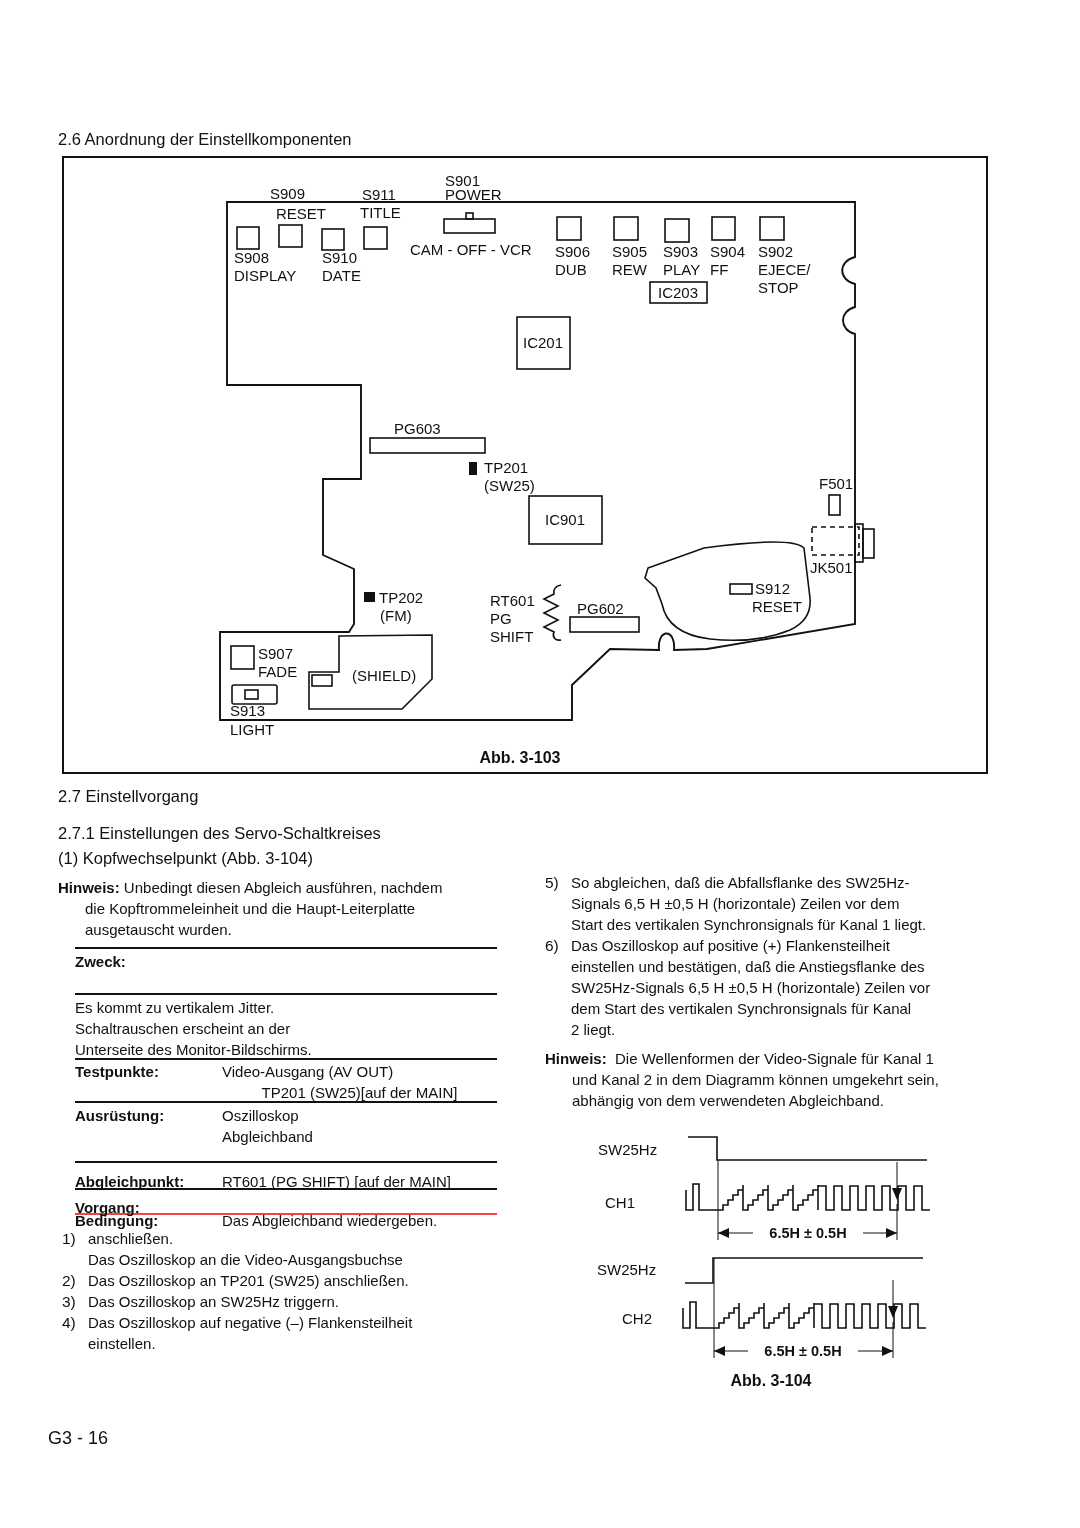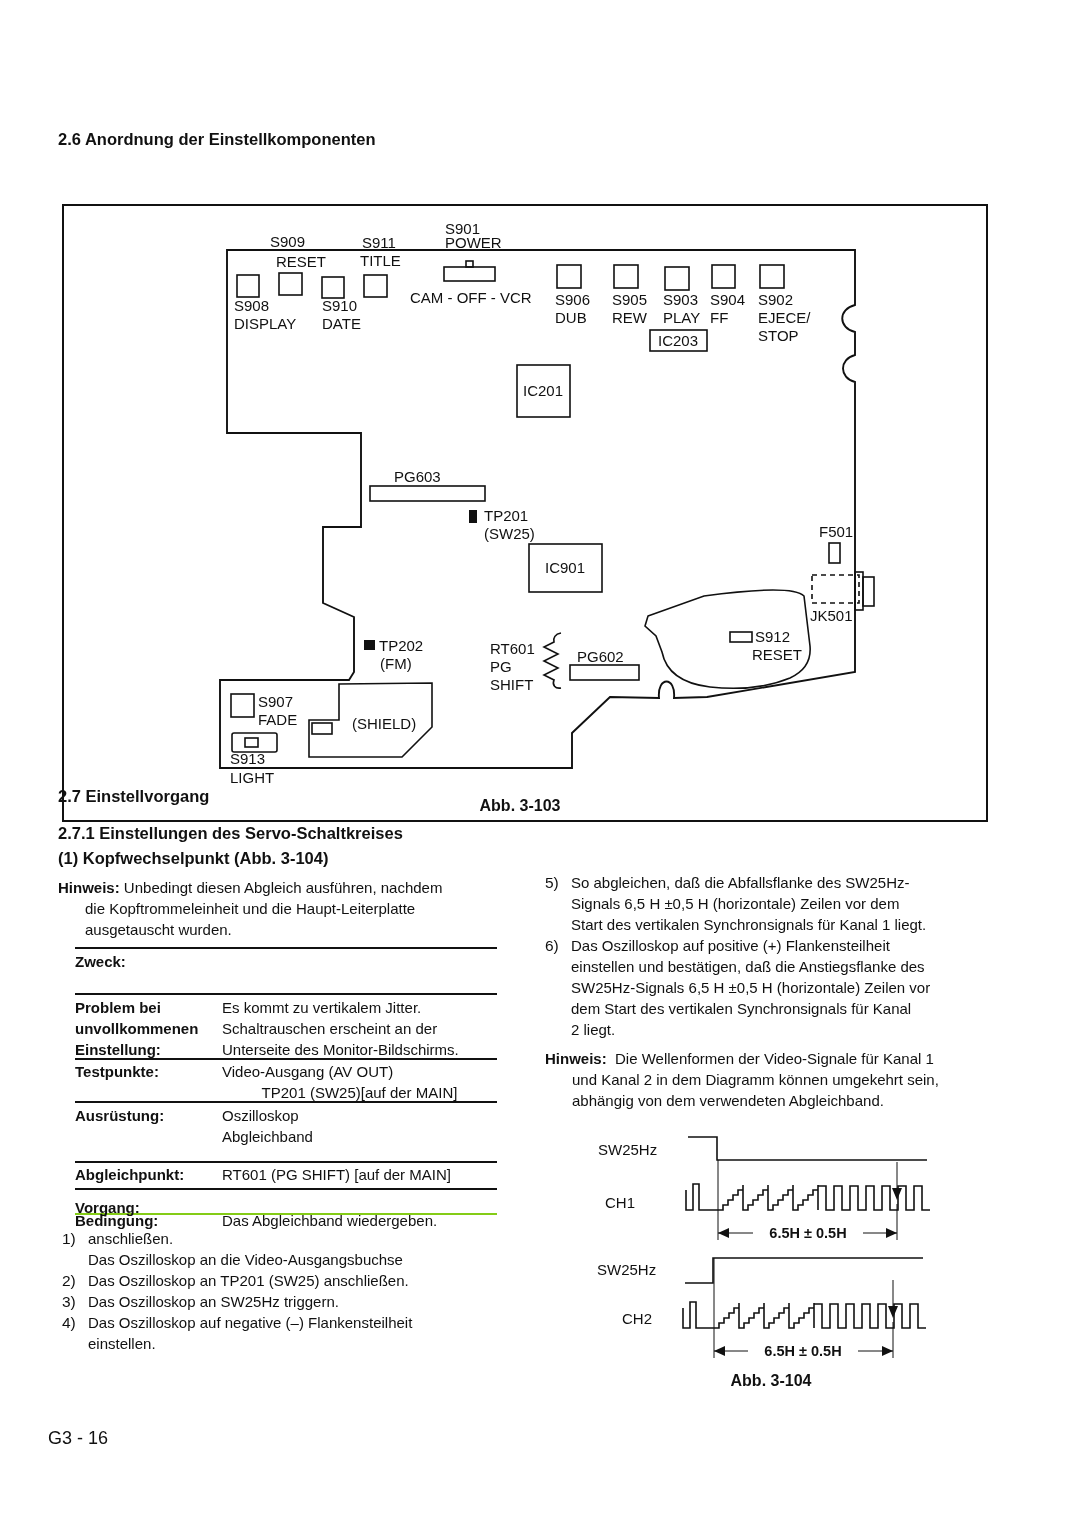--- a/index.html
+++ b/index.html
@@ -1,31 +1,31 @@
 <!DOCTYPE html>
 <html><head>
 <meta charset="utf-8">
 <style>
   html,body{margin:0;padding:0;background:#ffffff;}
   .page{position:relative;width:1080px;height:1528px;background:#ffffff;
         font-family:"Liberation Sans",sans-serif;color:#111;overflow:hidden;}
   .abs{position:absolute;}
   .b{font-weight:bold;}
-  .h1{font-size:16.5px;font-weight:bold;white-space:nowrap;}
+  .h1{font-size:16.5px;font-weight:normal;white-space:nowrap;}
   .line{font-size:15px;line-height:21px;height:21px;white-space:nowrap;}
   .frame{position:absolute;left:62px;top:156px;width:926px;height:618px;
-         border:2.5px solid #111;box-sizing:border-box;margin-top:48px;}
+         border:2.5px solid #111;box-sizing:border-box;}
   svg text{font-family:"Liberation Sans",sans-serif;font-size:15px;fill:#111;}
   svg .cap{font-size:16px;font-weight:bold;}
   svg .dim{font-size:14.5px;font-weight:bold;}
   svg .shape{fill:none;stroke:#111;stroke-width:1.6;}
   svg .thick{stroke-width:1.9;}
   svg .thin{stroke-width:1;}
   svg .solid{fill:#111;stroke:none;}
-  .tbl{position:absolute;left:75px;top:947px;width:422px;border-bottom:2px solid #84cc16;}
+  .tbl{position:absolute;left:75px;top:947px;width:422px;border-bottom:2px solid #ef4444;}
   .trow{display:flex;border-top:2px solid #111;box-sizing:border-box;}
   .tlab{width:147px;}
   .tval{flex:1;}
   .tlab .line{font-weight:bold;}
   .stepnum{width:26px;flex:none;font-size:15.5px;line-height:21px;}
   .step{display:flex;}
   .footer{font-size:18px;white-space:nowrap;}
 </style>
 </head>
 <body>
@@ -137,25 +137,20 @@
     <div class="line" style="padding-left:27px">ausgetauscht wurden.</div>
   </div>
 
   <div class="tbl">
     <div class="trow" style="height:46px;padding-top:2px">
       <div class="tlab">
           <div class="line">Zweck:</div>
         </div>
     </div>
     <div class="trow" style="height:65px;padding-top:2px">
-      <div class="tlab">
-        <div class="line">Problem bei</div>
-        <div class="line">unvollkommenen</div>
-        <div class="line">Einstellung:</div>
-      </div>
       <div class="tval">
         <div class="line">Es kommt zu vertikalem Jitter.</div>
         <div class="line">Schaltrauschen erscheint an der</div>
         <div class="line">Unterseite des Monitor-Bildschirms.</div>
       </div>
     </div>
     <div class="trow" style="height:43px;padding-top:1px">
       <div class="tlab">
           <div class="line">Testpunkte:</div>
         </div>
@@ -169,21 +164,21 @@
     </div>
     <div class="trow" style="height:60px;padding-top:2px">
       <div class="tlab">
           <div class="line">Ausrüstung:</div>
         </div>
       <div class="tval">
         <div class="line">Oszilloskop</div>
         <div class="line">Abgleichband</div>
       </div>
     </div>
-    <div class="trow" style="height:27px;padding-top:1px">
+    <div class="trow" style="height:27px;padding-top:8px">
       <div class="tlab">
           <div class="line">Abgleichpunkt:</div>
         </div>
       <div class="tval">
           <div class="line">RT601 (PG SHIFT) [auf der MAIN]</div>
         </div>
     </div>
     <div class="trow" style="height:25px;padding-top:20px">
       <div class="tlab">
           <div class="line">Bedingung:</div>

